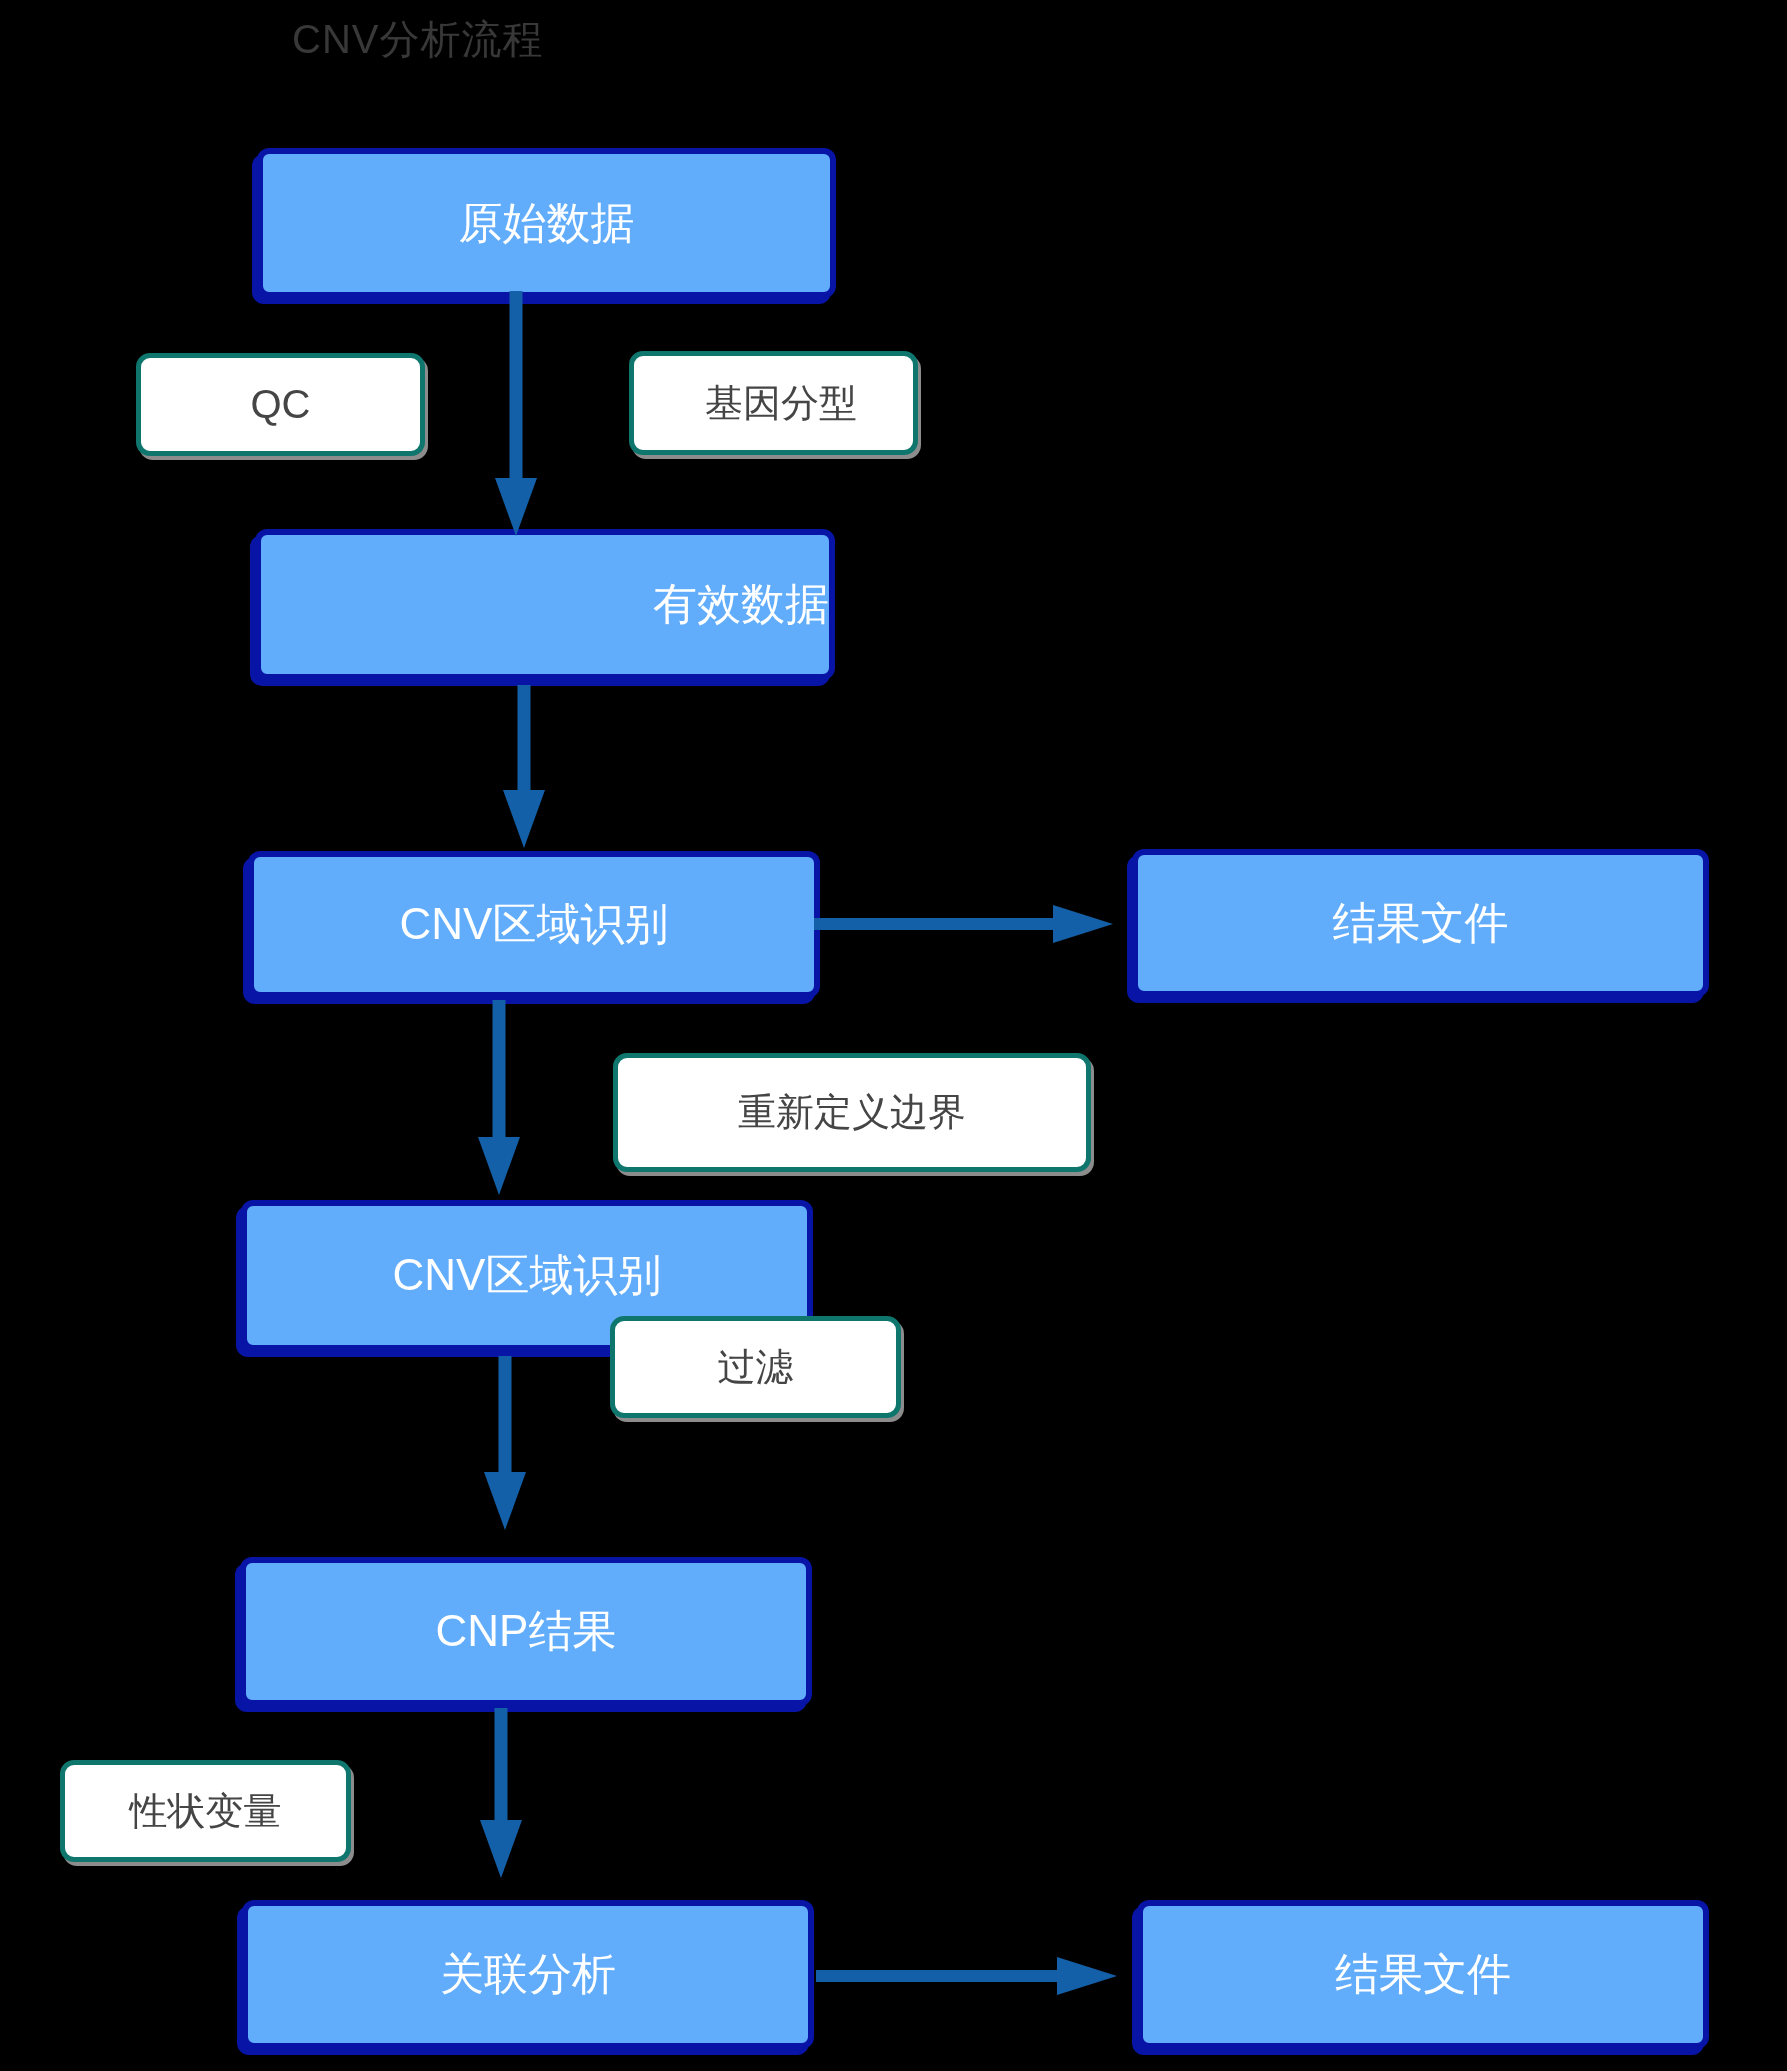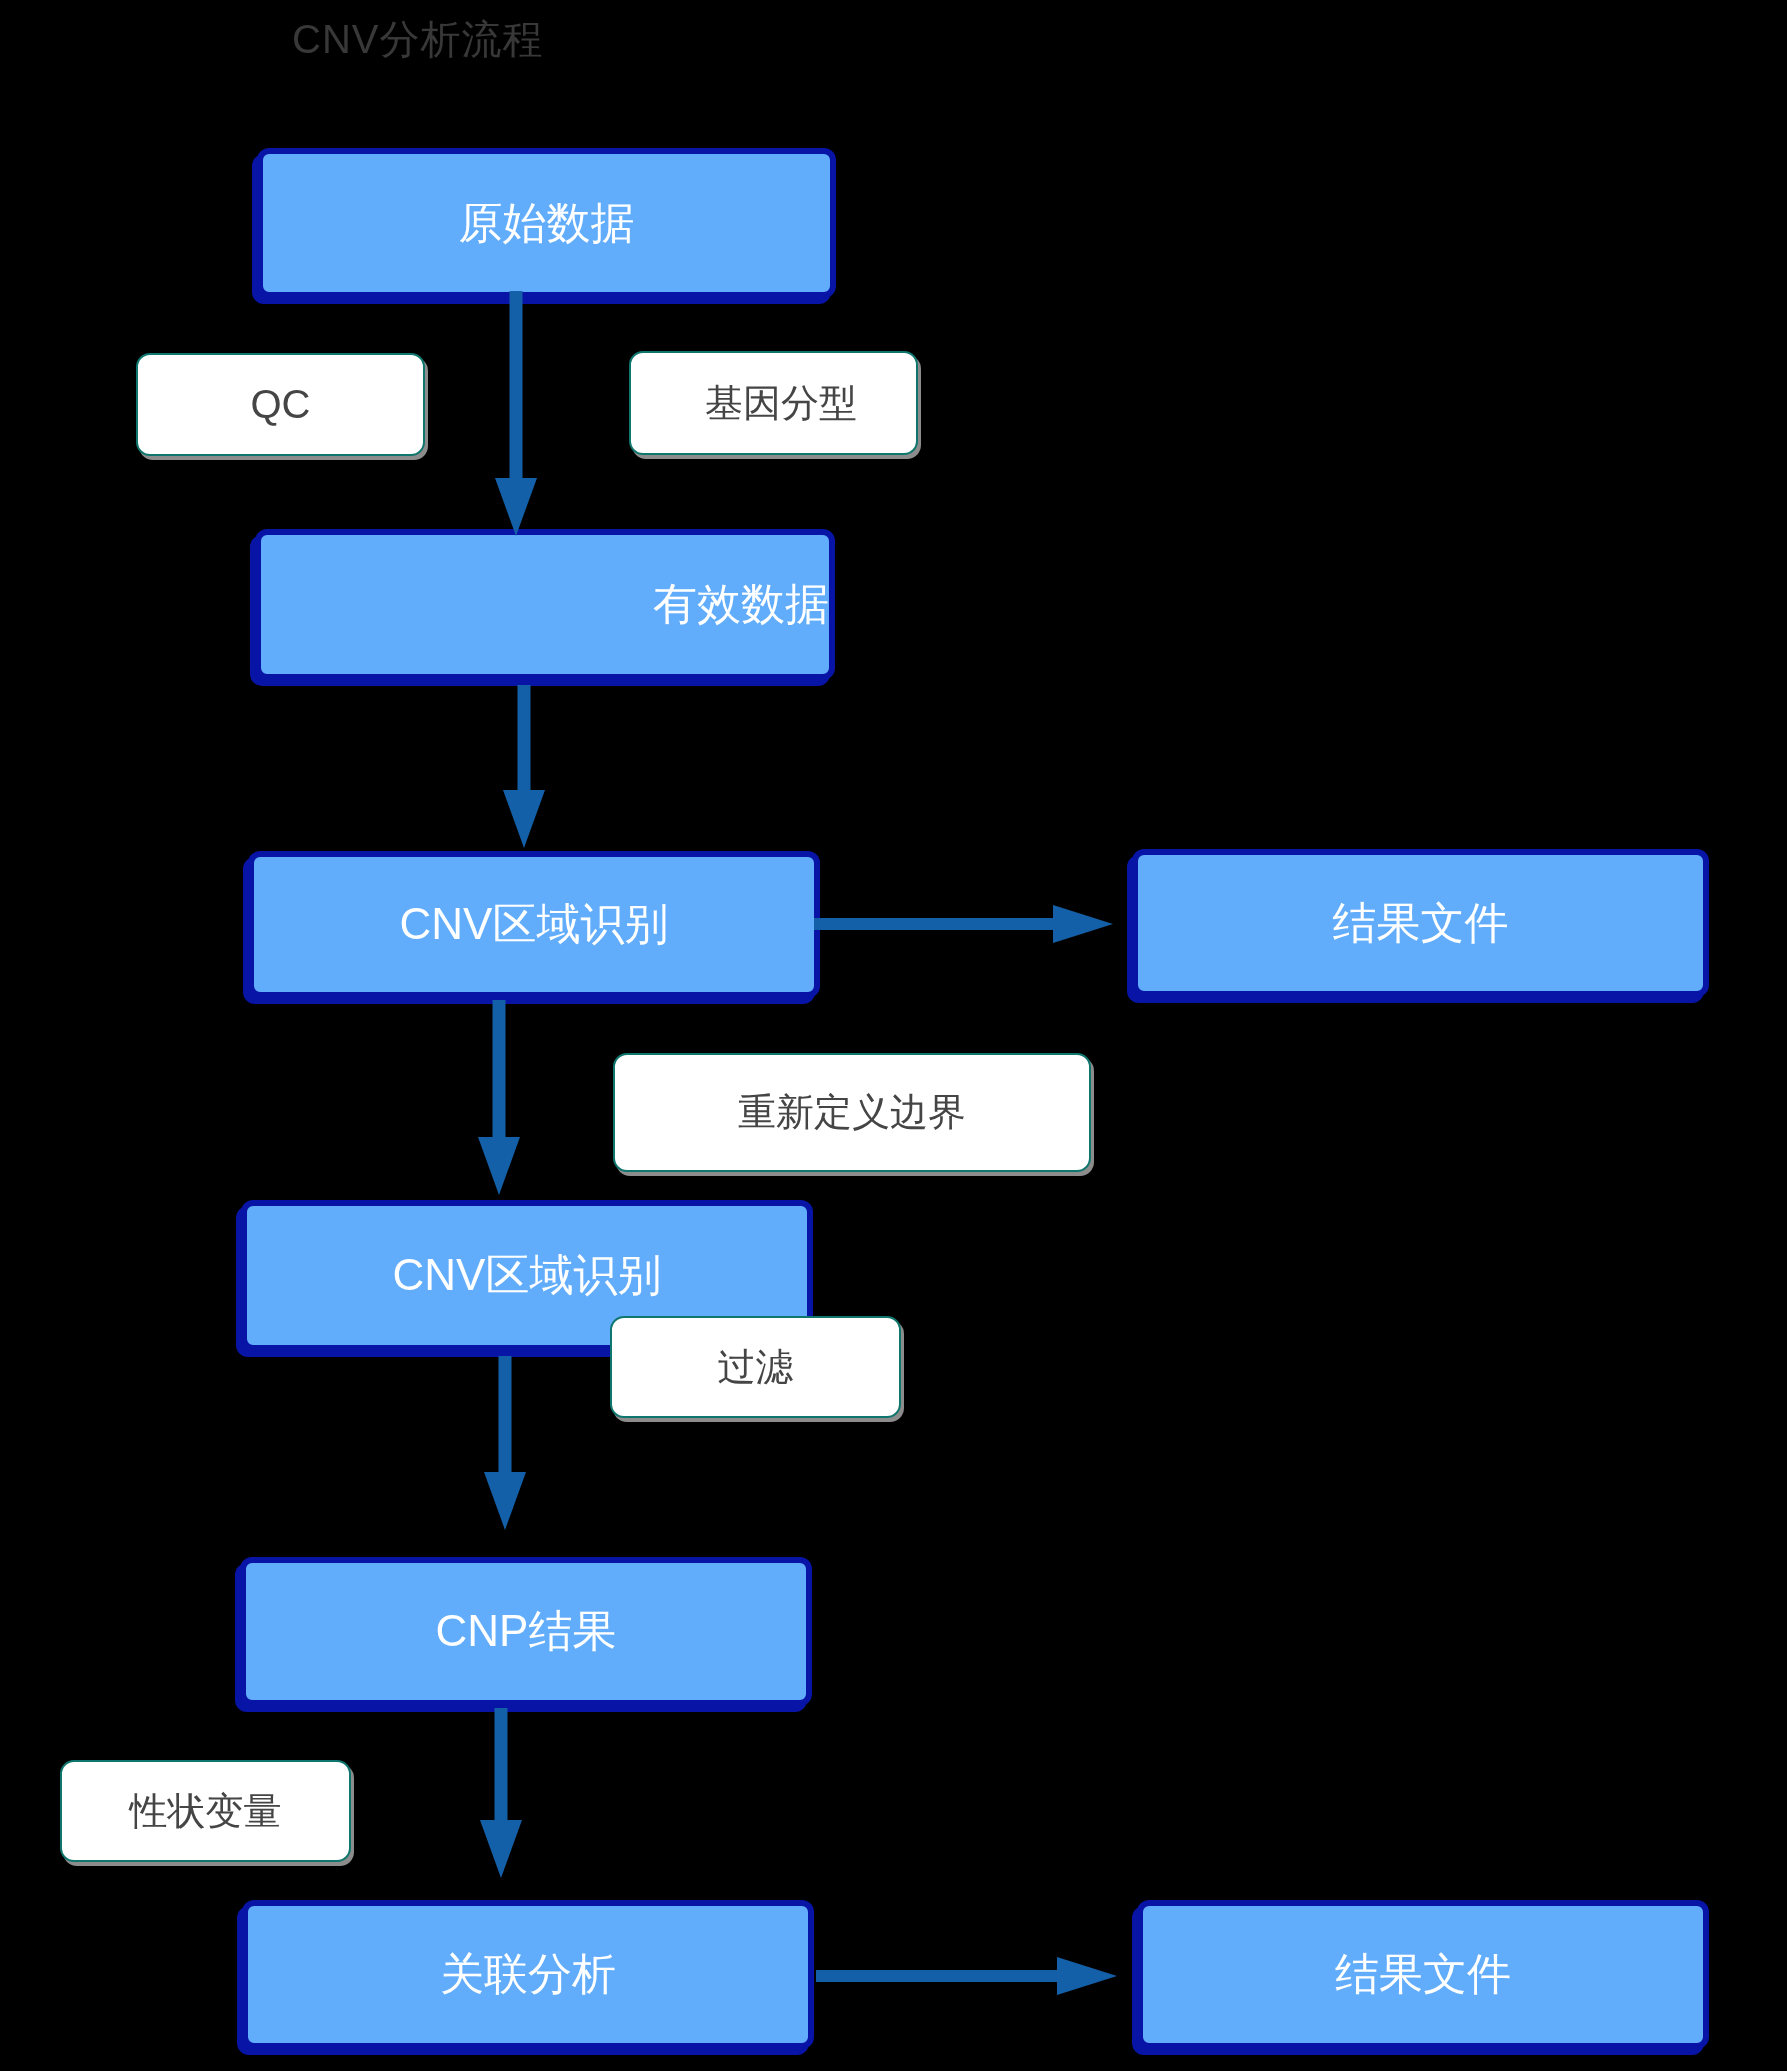--- a/index.html
+++ b/index.html
@@ -36,21 +36,21 @@
     font-size: 44px;
     display: flex;
     align-items: center;
     justify-content: center;
     white-space: nowrap;
   }
   .elabel {
     position: absolute;
     box-sizing: border-box;
     background: #FFFFFF;
-    border: 2px solid #0f766e;
+    border: 5px solid #0f766e;
     border-radius: 14px;
     box-shadow: 3px 4px 0 #8C8C8C;
     color: #454545;
     font-size: 38px;
     display: flex;
     align-items: center;
     justify-content: center;
     white-space: nowrap;
   }
   .varrow { position: absolute; }

